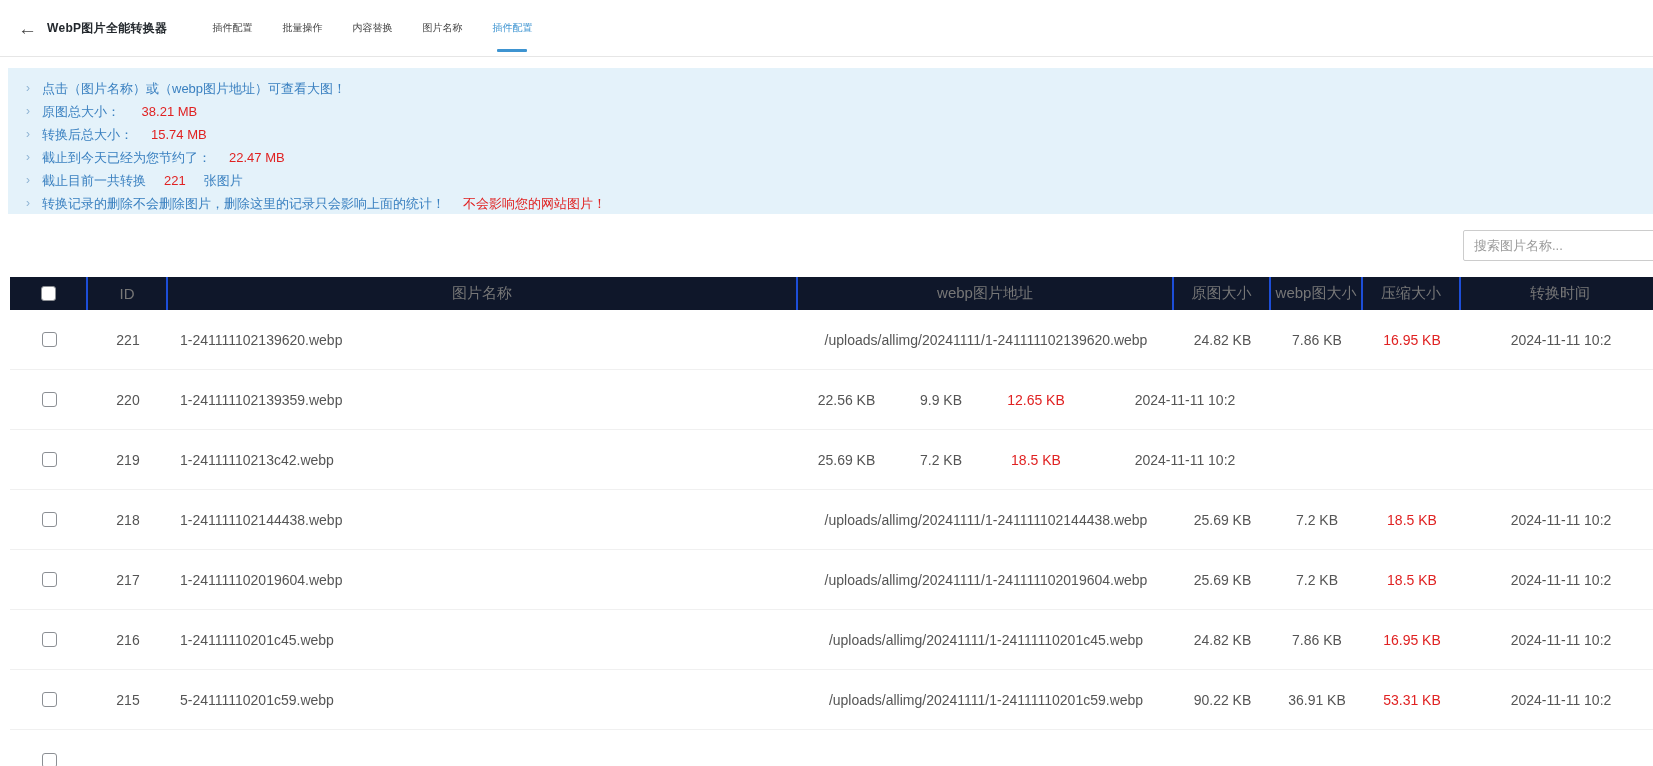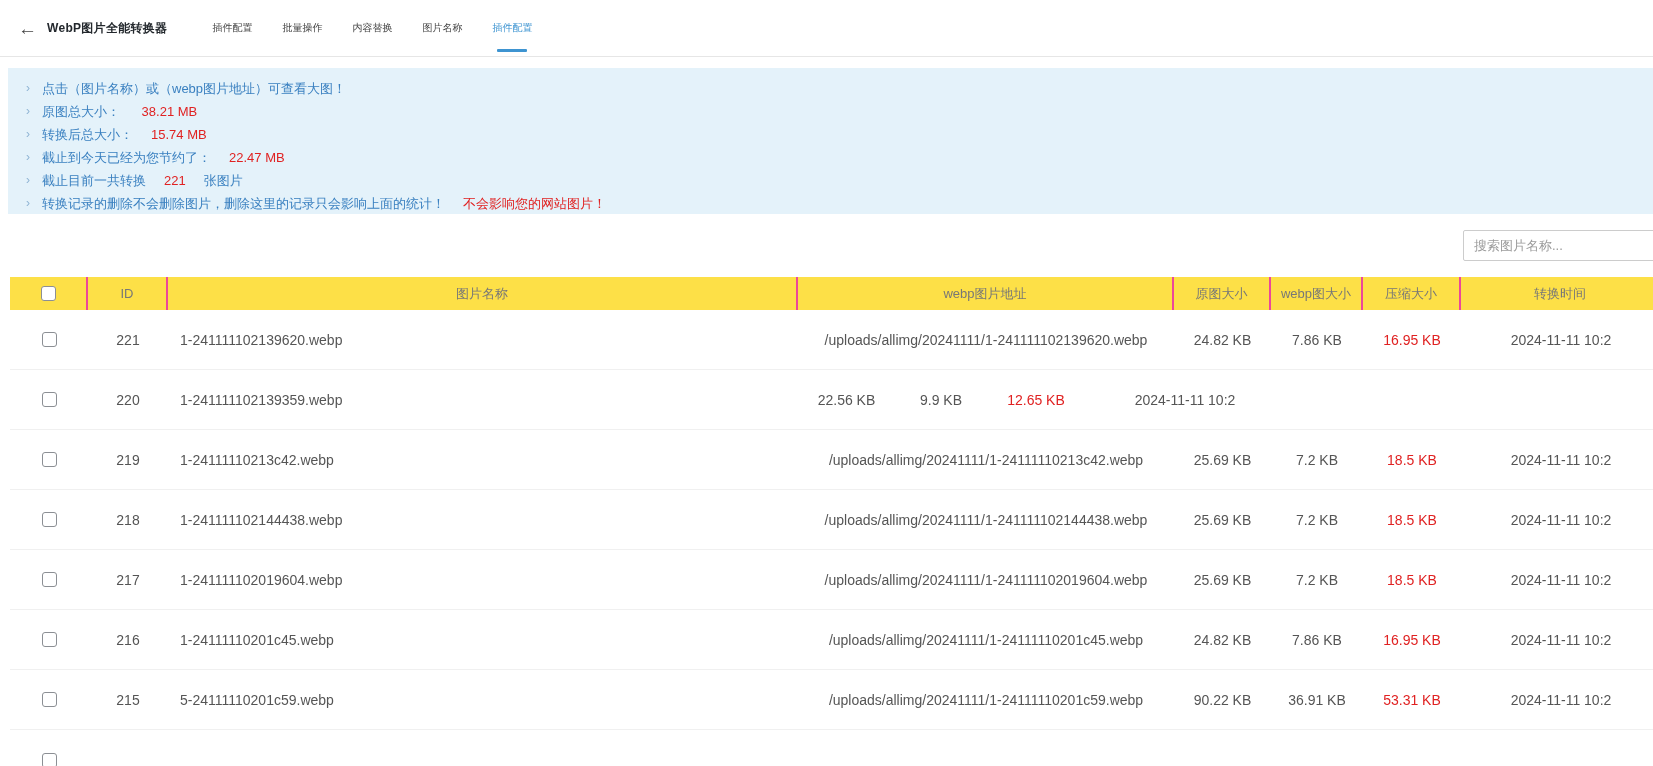--- a/index.html
+++ b/index.html
@@ -51,23 +51,23 @@
     padding:0 10px; font-size:13px; color:#333; outline:none; background:#fff;
     font-family:inherit;
   }
   .search-input::placeholder { color:#9a9a9a; }
 
   
   .grid { position:absolute; left:10px; top:277px; width:1660px; }
   .g-row { display:flex; align-items:center; }
   .g-head { height:33px; }
   .g-head .cell {
-    background:#fde047; color:#777; font-size:13px; height:33px;
+    background:#0f172a; color:#777; font-size:15px; height:33px;
     display:flex; align-items:center; justify-content:center;
-    border-right:2px solid #ec4899;
+    border-right:2px solid #1d4ed8;
   }
   .g-body .g-row { height:60px; border-bottom:1px solid #f0f0f0; background:#fff; }
   .cell { flex:none; text-align:center; font-size:14px; color:#555;
           display:flex; align-items:center; justify-content:center; overflow:hidden; white-space:nowrap; }
   .col-check { width:78px; }
   .col-id    { width:80px; }
   .col-name  { width:630px; }
   .col-url   { width:376px; }
   .col-orig  { width:97px; }
   .col-webp  { width:92px;text-align:right; }
@@ -147,21 +147,20 @@
           <div class="cell col-webp">9.9 KB</div>
           <div class="cell col-saved">12.65 KB</div>
           <div class="cell col-time">2024-11-11 10:2</div>
         </div>
         <div class="g-row">
           <div class="cell col-check">
             <span class="cb"></span>
           </div>
           <div class="cell col-id">219</div>
           <div class="cell col-name">1-24111110213c42.webp</div>
-          <div class="cell col-url">/uploads/allimg/20241111/1-24111110213c42.webp</div>
           <div class="cell col-orig">25.69 KB</div>
           <div class="cell col-webp">7.2 KB</div>
           <div class="cell col-saved">18.5 KB</div>
           <div class="cell col-time">2024-11-11 10:2</div>
         </div>
         <div class="g-row">
           <div class="cell col-check">
             <span class="cb"></span>
           </div>
           <div class="cell col-id">218</div>

